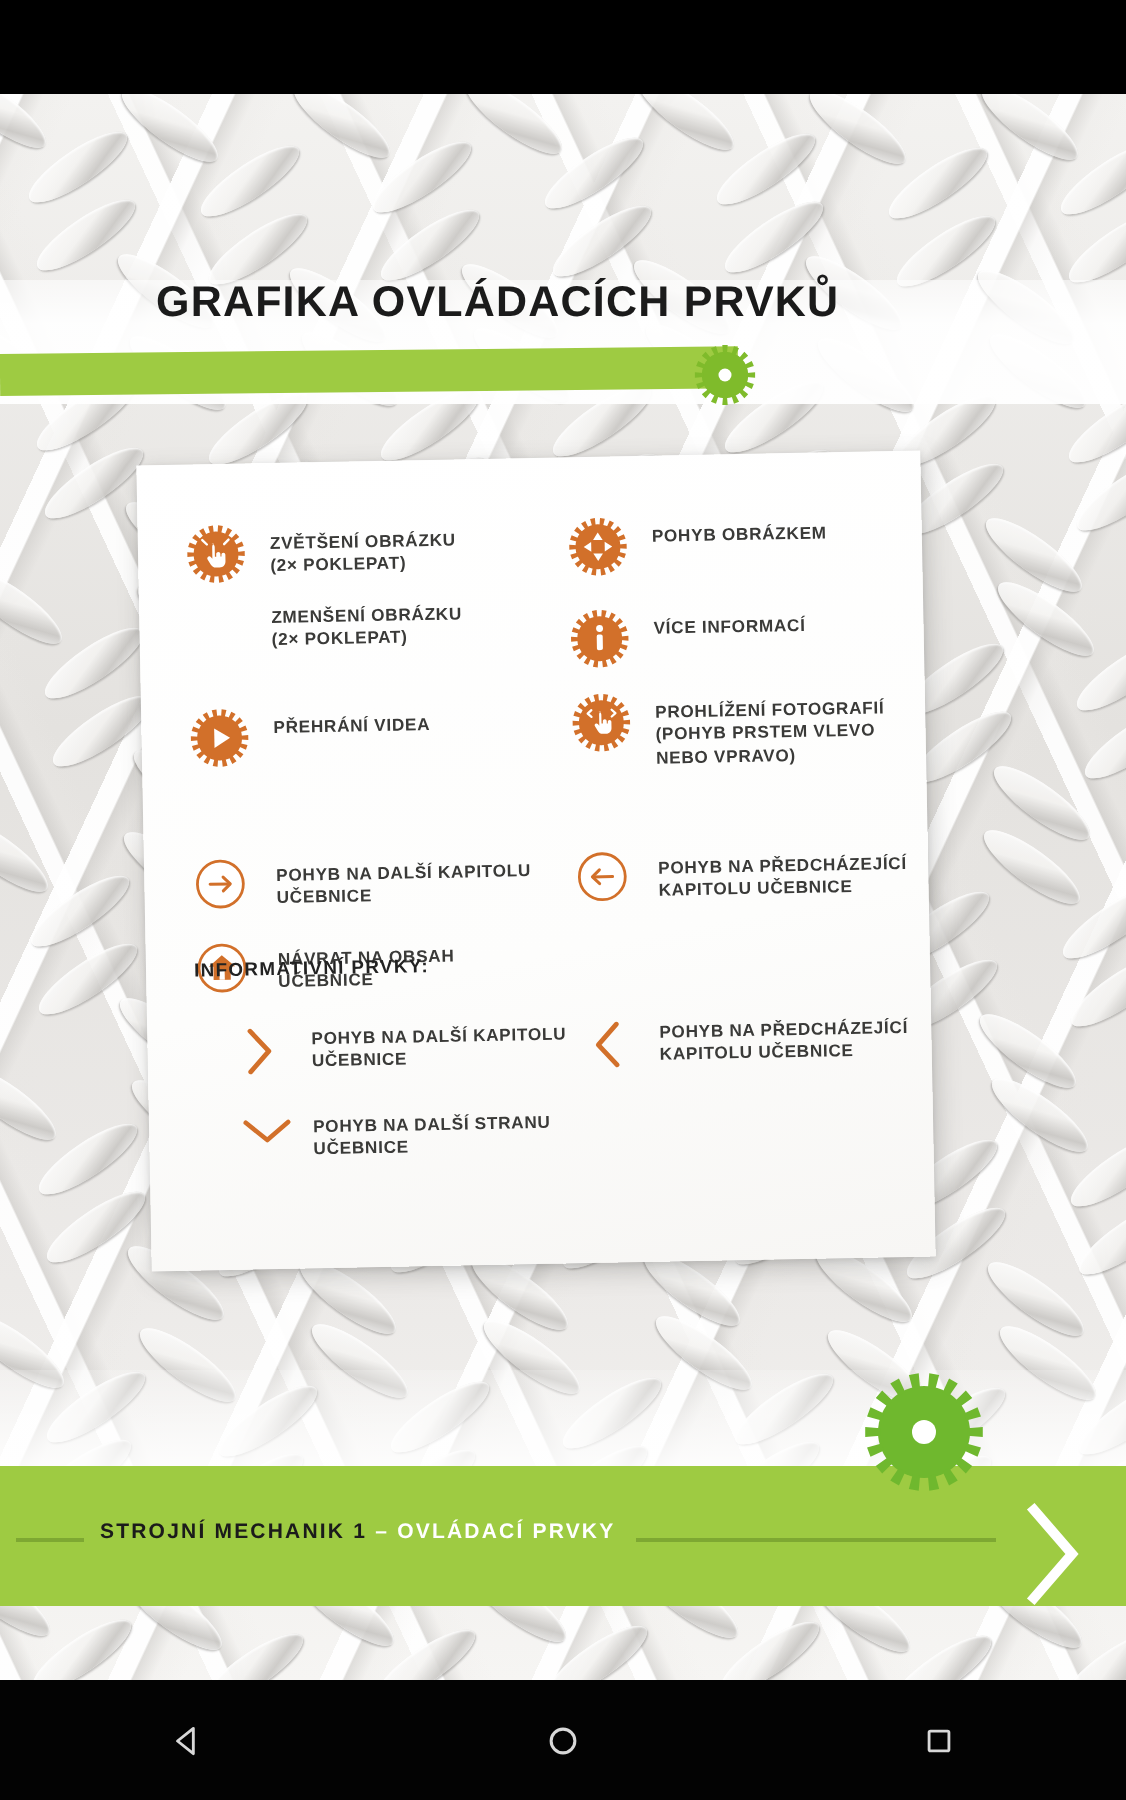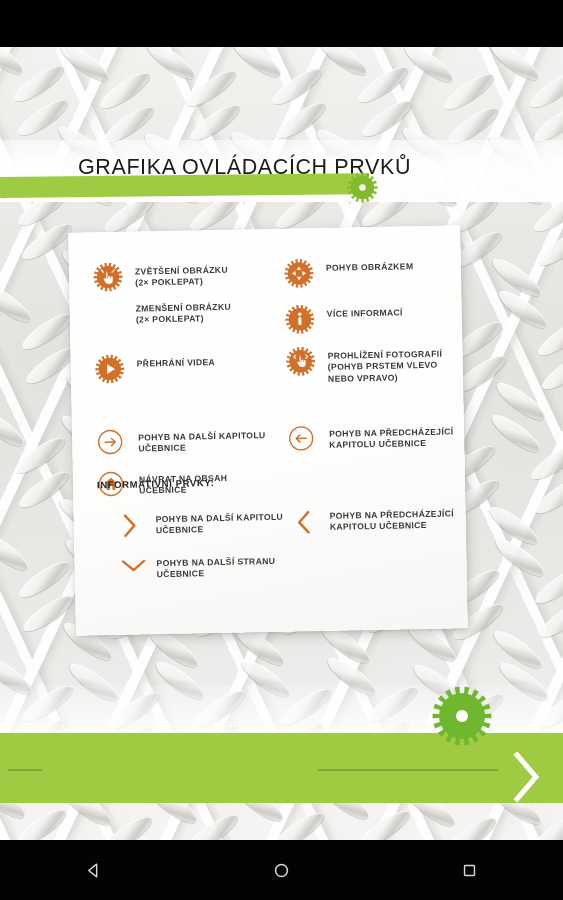--- a/index.html
+++ b/index.html
@@ -57,23 +57,23 @@
 
   
   #title-band {
     position: absolute;
     left: 0; top: 93px;
     width: 563px; height: 62px;
     background: linear-gradient(180deg, rgba(255,255,255,.55) 0%, rgba(255,255,255,.93) 35%, rgba(255,255,255,.95) 100%);
   }
   #page-title {
     position: absolute;
-    left: 78px; top: 108px;
+    left: 78px; top: 92px;
     font-size: 21.5px;
-    font-weight: normal;
+    font-weight: bold;
     letter-spacing: .6px;
     color: #1b1b1b;
     white-space: nowrap;
   }
   #title-green-bar {
     position: absolute;
     left: 0; top: 130px;
     width: 369px; height: 21px;
     background: #9ecb42;
     transform: rotate(-0.6deg);
@@ -587,20 +587,25 @@
           </g>
         </g>
       <circle cx="30" cy="30" r="6" fill="#ffffff"></circle>
     </svg>
   </div>
 
   <div id="footer-band"></div>
   <div id="footer-rule-left"></div>
   <div id="footer-rule-right"></div>
 
+  <div id="footer-text">
+    <span class="strong">STROJNÍ MECHANIK 1</span>
+    <span class="dash">–</span>
+    <span class="light">OVLÁDACÍ PRVKY</span>
+  </div>
 
   <div id="next-chevron">
     <svg viewBox="0 0 34 60" width="34" height="60">
       <path d="M8 8 L27 30 L8 52" fill="none" stroke="#ffffff" stroke-width="5" stroke-linecap="square" stroke-linejoin="miter"></path>
     </svg>
   </div>
 
 </div>
 
 <div id="nav-bar">

